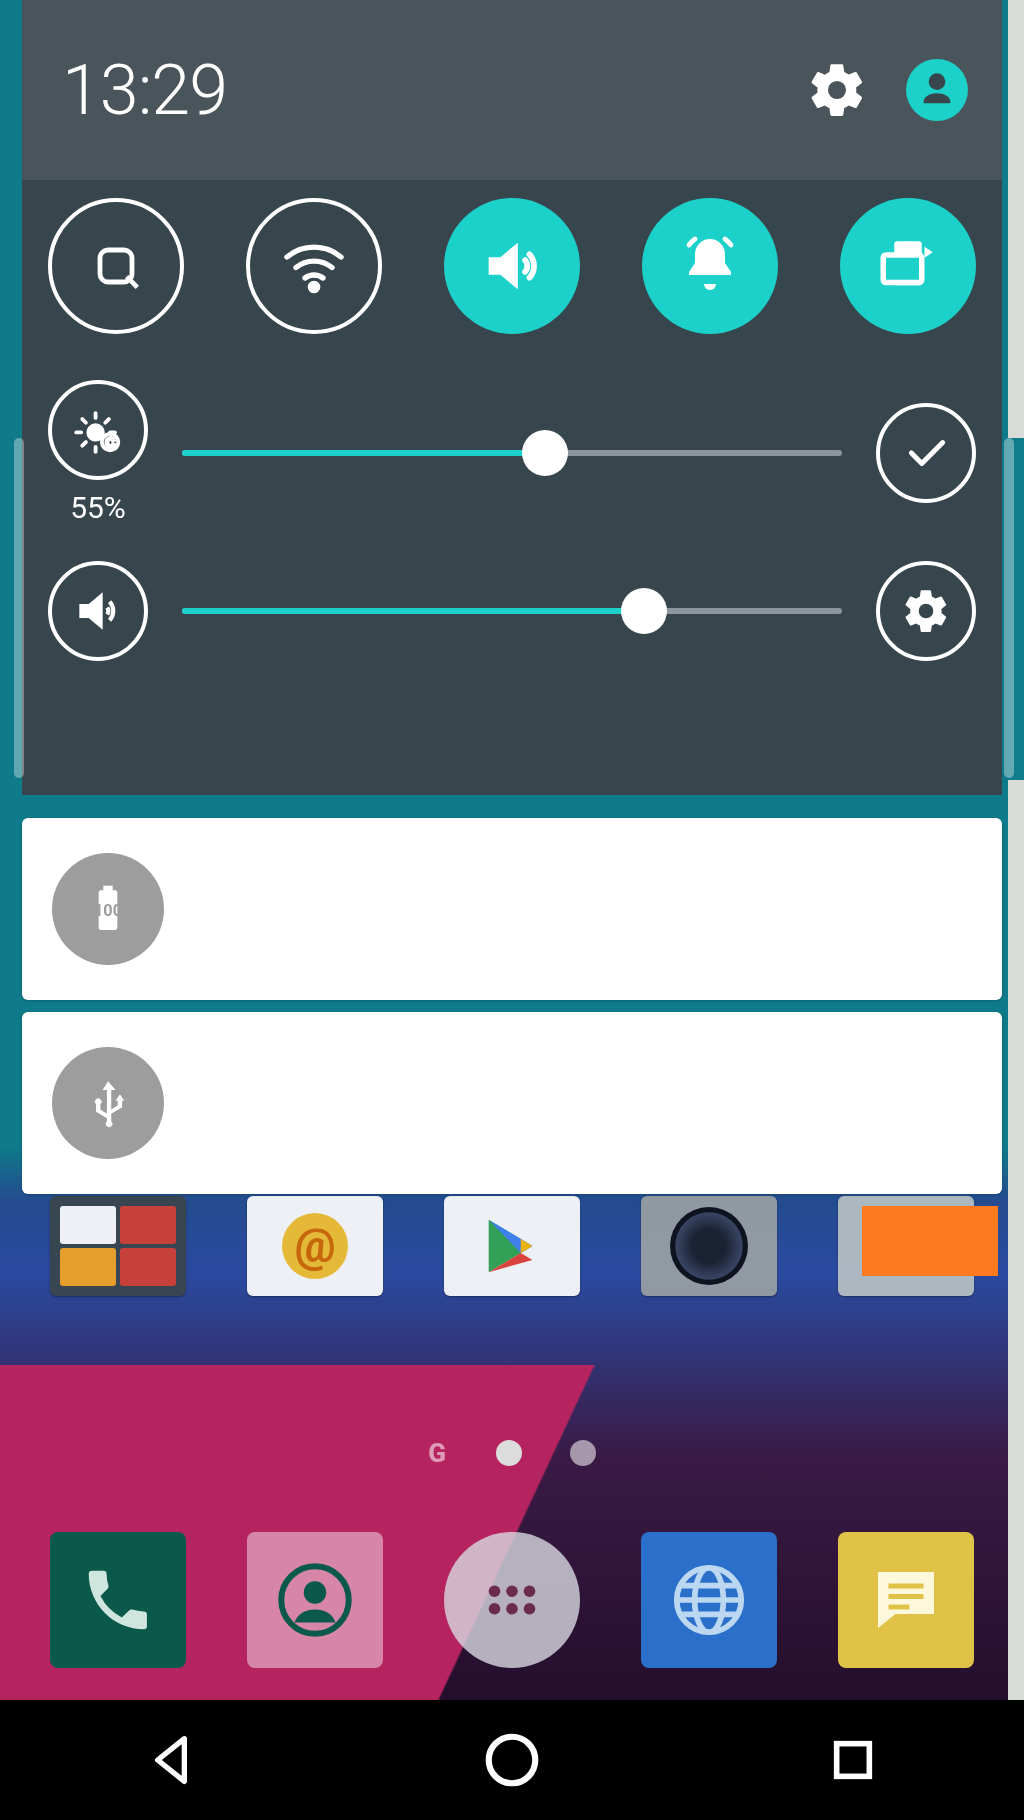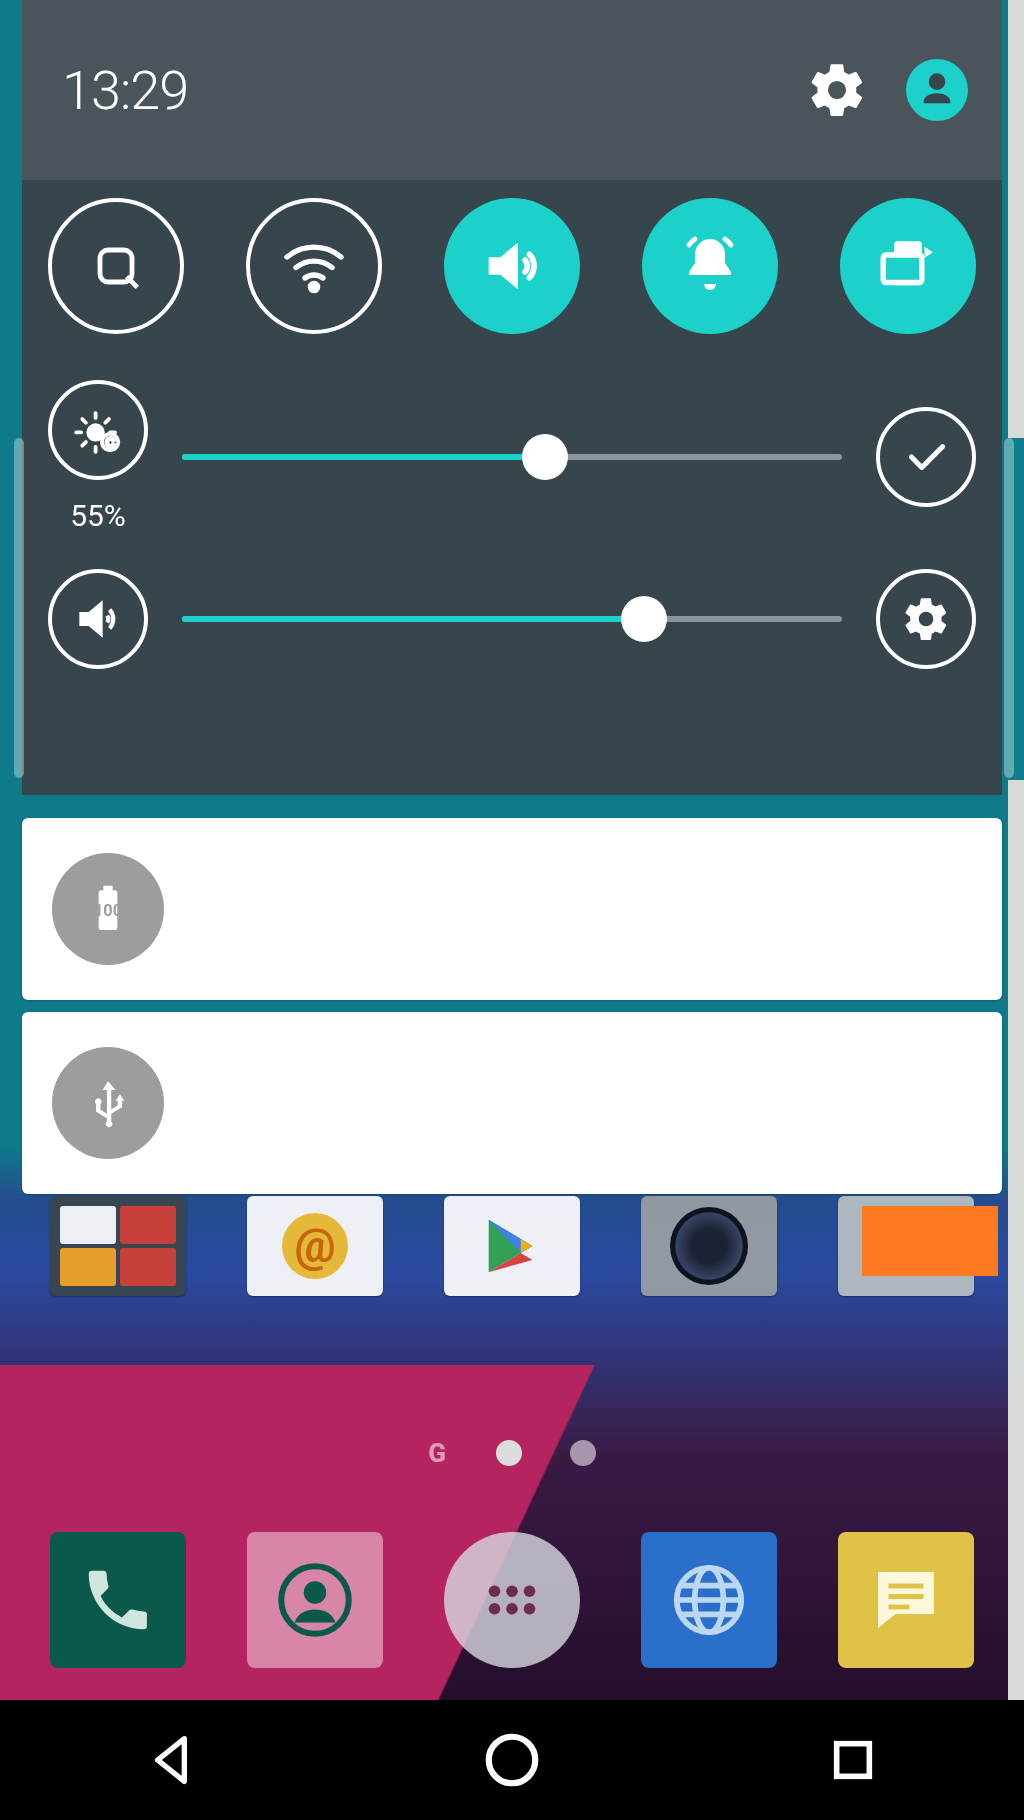--- a/index.html
+++ b/index.html
@@ -34,21 +34,21 @@
   
   .panel-header {
     position: absolute;
     top: 0; left: 22px; right: 22px;
     height: 180px;
     background: #4a545b;
     z-index: 10;
     display: flex; align-items: center;
     padding: 0 30px 0 40px;
   }
-  .clock { color: #fff; font-size: 54px; font-weight: 300; letter-spacing: -1px; }
+  .clock { color: #fff; font-size: 70px; font-weight: 300; letter-spacing: -1px; }
   .hdr-spacer { flex:1; }
   .hdr-btn { width:70px; height:70px; display:flex; align-items:center; justify-content:center; margin-left:30px; }
   .avatar {
     width:62px; height:62px; border-radius:50%;
     background:#1cd1c9; display:flex; align-items:center; justify-content:center;
   }
 
   .qs-body {
     position:absolute;
     top:180px; left:22px; right:22px;
@@ -64,21 +64,21 @@
   }
   .toggle.off { border:4px solid #fff; }
   .toggle.on  { background:#1cd1c9; }
 
   .slider-row { display:flex; align-items:center; gap:34px; margin-bottom:10px;}
   .slider-left { display:flex; flex-direction:column; align-items:center; width:100px; }
   .sm-circle {
     width:100px; height:100px; border-radius:50%; border:4px solid #fff;
     display:flex; align-items:center; justify-content:center;
   }
-  .pct { color:#fff; font-size:30px; margin-top:18px; }
+  .pct { color:#fff; font-size:30px; margin-top:10px; }
   .slider { position:relative; flex:1; height:50px; }
   .track-bg { position:absolute; left:0; right:0; top:50%; height:6px; background:#8b959b; transform:translateY(-50%); border-radius:3px;}
   .track-fg { position:absolute; left:0; top:50%; height:6px; background:#1cd1c9; transform:translateY(-50%); border-radius:3px;}
   .thumb { position:absolute; top:50%; width:46px; height:46px; background:#fff; border-radius:50%; transform:translate(-50%,-50%);}
   .slider-right { width:100px; display:flex; justify-content:center; }
 
   
   .notif {
     position:absolute; left:22px; right:22px;
     background:#fff; border-radius:6px;

